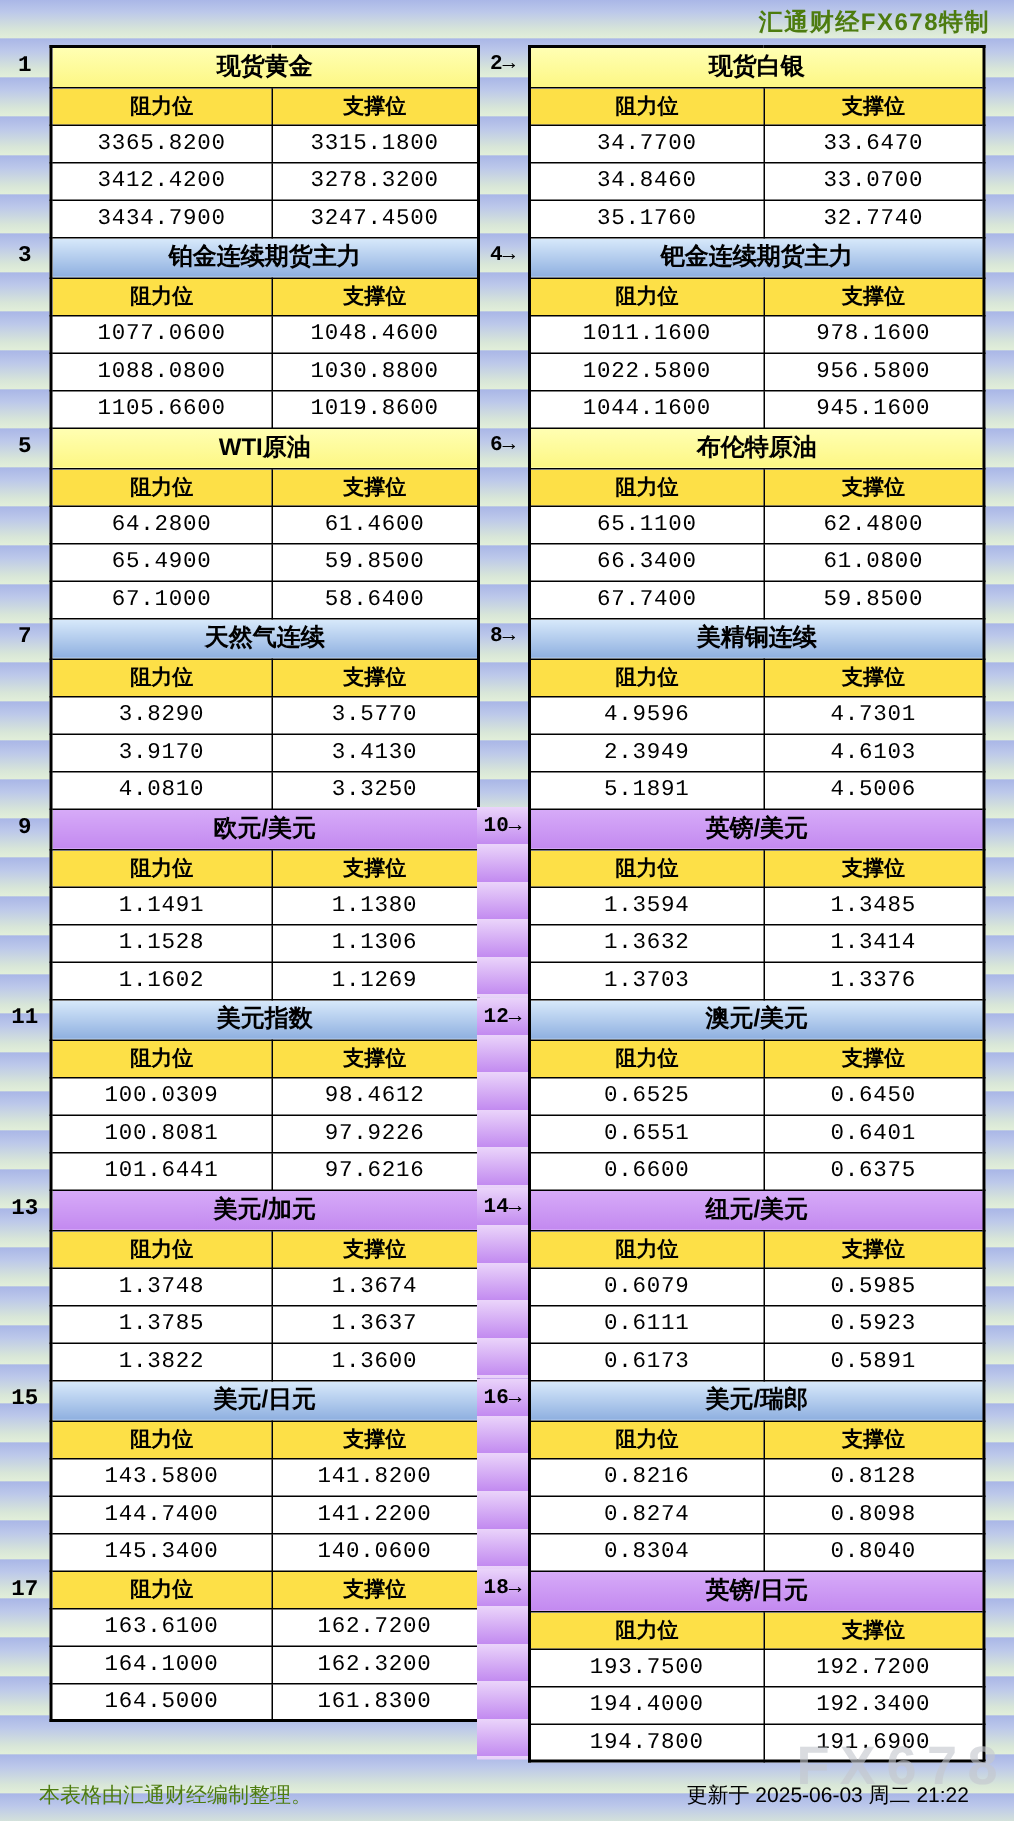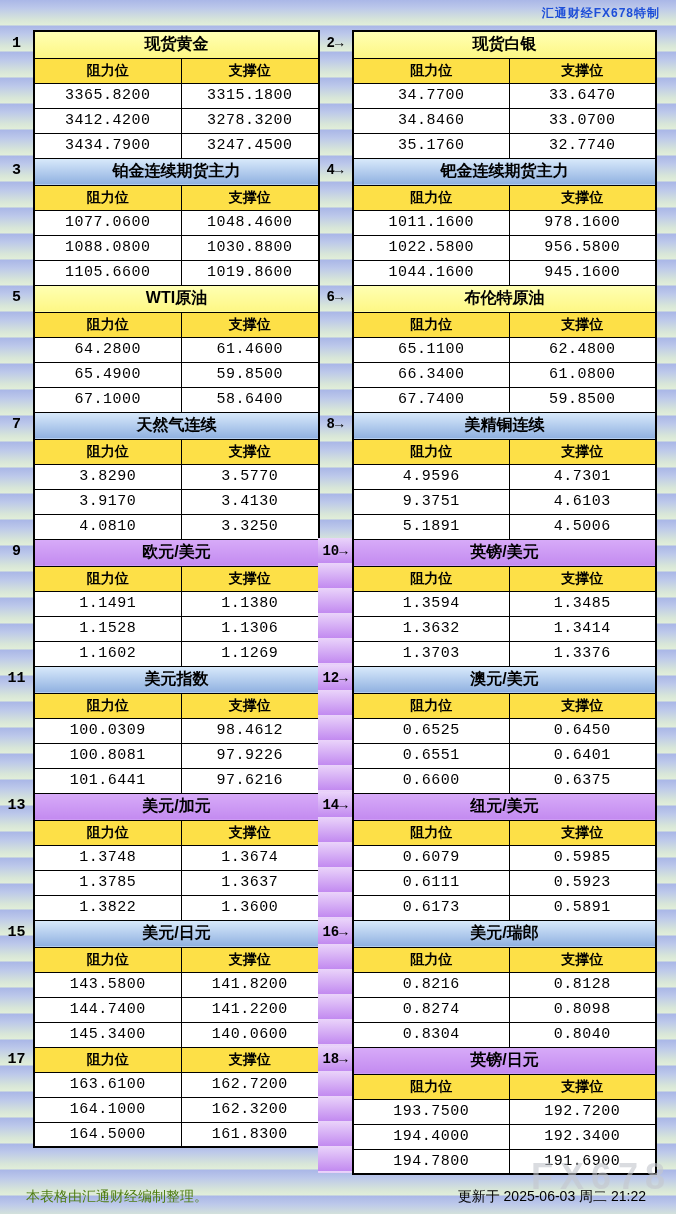--- a/index.html
+++ b/index.html
@@ -6,21 +6,21 @@
   body {
     width:676px; height:1214px; position:relative; overflow:hidden;
     font-family:"Liberation Sans", sans-serif;
     background: repeating-linear-gradient(180deg,
       #aab7e7 0px, #bcc8ea 8px, #d8e6d8 20px, #e1eed9 25px, #aab7e7 26px);
   }
   #page { position:absolute; inset:0; }
 
   .brand-note {
     position:absolute; top:5px; right:16px;
-    font-size:12px; font-weight:bold; color:#1d4ed8; letter-spacing:1px;
+    font-size:16px; font-weight:bold; color:#4d7c0f; letter-spacing:1px;
   }
 
   table.qtable {
     position:absolute; top:30px; border-collapse:collapse;
     table-layout:fixed; background:#fff; border:2px solid #000;
   }
   #left-table  { left:33px;  width:285px; }
   #right-table { left:352px; width:303px; }
   .qtable td { border:1px solid #000; padding:0; text-align:center; vertical-align:middle; overflow:hidden; }
   tr.title-row { height:27px;padding-left:36px; }
@@ -350,21 +350,21 @@
         </tr>
         <tr class="sub-row">
           <td class="colh-cell">阻力位</td>
           <td class="colh-cell">支撑位</td>
         </tr>
         <tr class="sub-row">
           <td class="val-cell">4.9596</td>
           <td class="val-cell">4.7301</td>
         </tr>
         <tr class="sub-row">
-          <td class="val-cell">9.3751</td>
+          <td class="val-cell">2.3949</td>
           <td class="val-cell">4.6103</td>
         </tr>
         <tr class="sub-row">
           <td class="val-cell">5.1891</td>
           <td class="val-cell">4.5006</td>
         </tr>
         <tr class="title-row">
           <td class="title-cell theme-purple" colspan="2">英镑/美元</td>
         </tr>
         <tr class="sub-row">

